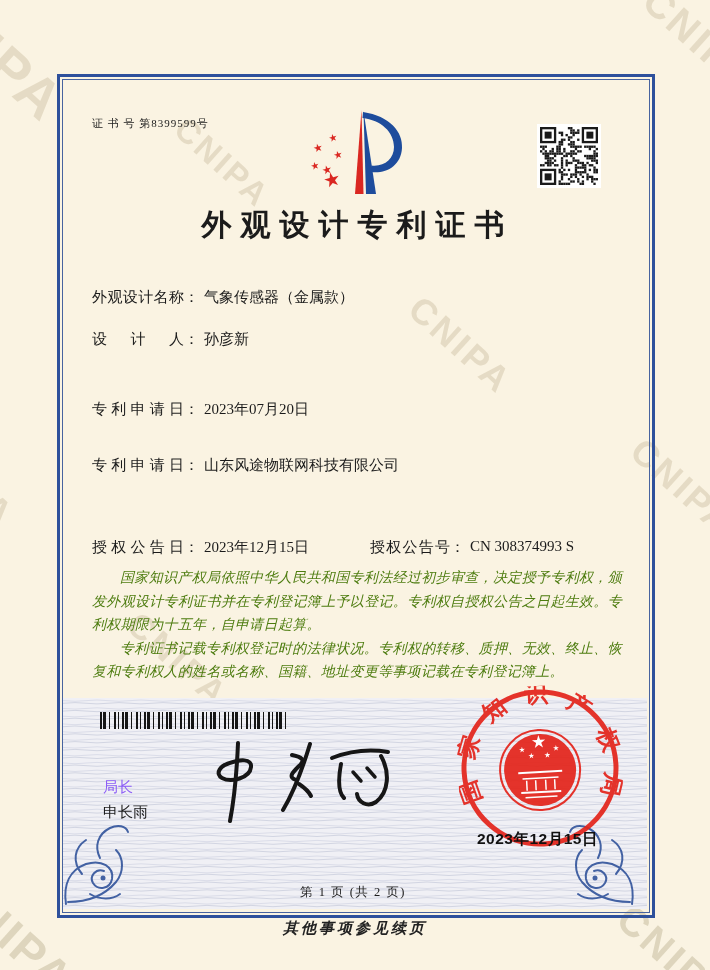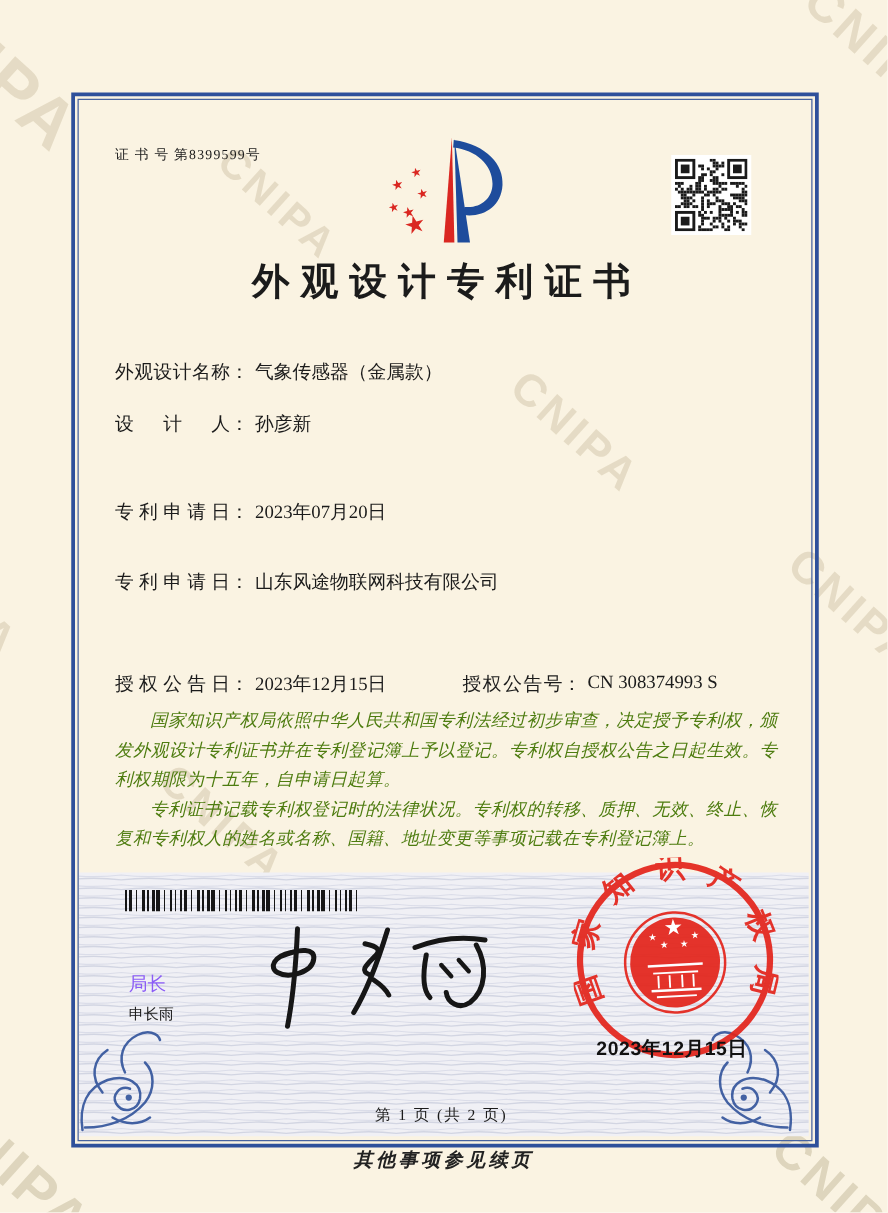--- a/index.html
+++ b/index.html
@@ -64,21 +64,21 @@
   
   .barcode{position:absolute;left:100px;top:712px;width:186px;height:17px;z-index:3;
     background:repeating-linear-gradient(90deg,
       #161616 0 2px,transparent 2px 3px,
       #161616 3px 6px,transparent 6px 9px,
       #161616 9px 10px,transparent 10px 14px,
       #161616 14px 16px,transparent 16px 18px,
       #161616 18px 19px,transparent 19px 22px);}
   .director-title{position:absolute;left:103px;top:778px;font-size:15px;z-index:3;
     font-family:"Liberation Sans","DejaVu Sans",sans-serif;color:#8b5cf6;}
-  .director-name{position:absolute;left:103px;top:803px;font-size:12px;z-index:3;
+  .director-name{position:absolute;left:103px;top:803px;font-size:15px;z-index:3;
     font-family:Liberation Sans, sans-serif;color:#1a1a1a;}
   .autograph{position:absolute;left:195px;top:731px;z-index:3;}
   .seal{position:absolute;left:458px;top:686px;z-index:4;transform:rotate(-3deg);}
   .seal-date{position:absolute;left:477px;top:829px;font-size:15.5px;font-weight:bold;z-index:5;
     font-family:"Liberation Sans","DejaVu Sans",sans-serif;color:#111;letter-spacing:0.5px;}
   .page-footer{position:absolute;left:57px;top:884px;width:592px;text-align:center;
     font-size:12.5px;letter-spacing:1.5px;z-index:3;}
   .continuation{position:absolute;left:0;top:919px;width:710px;text-align:center;z-index:3;
     font-size:15px;font-style:italic;font-weight:bold;letter-spacing:3px;color:#222;}
 </style>

